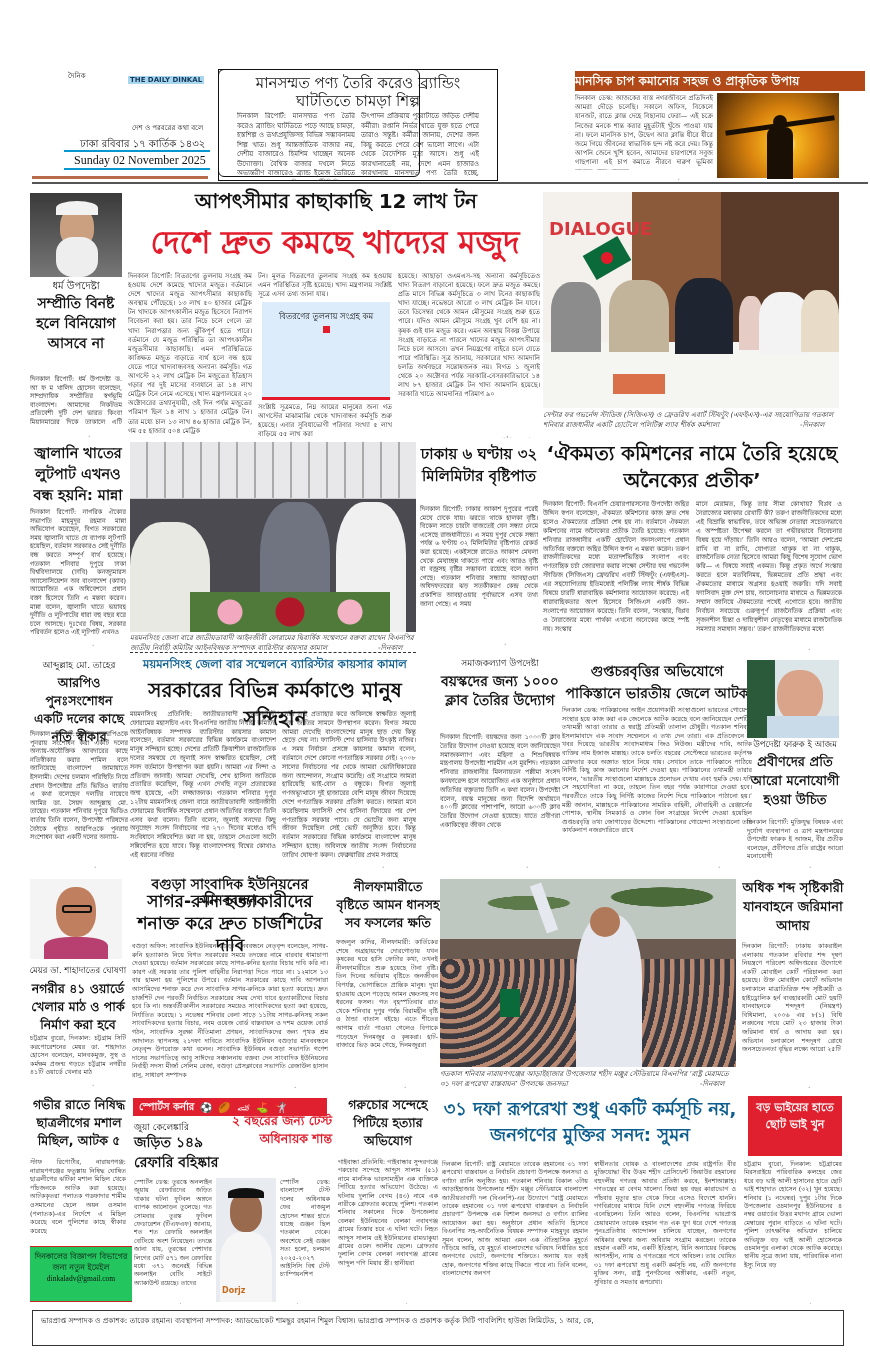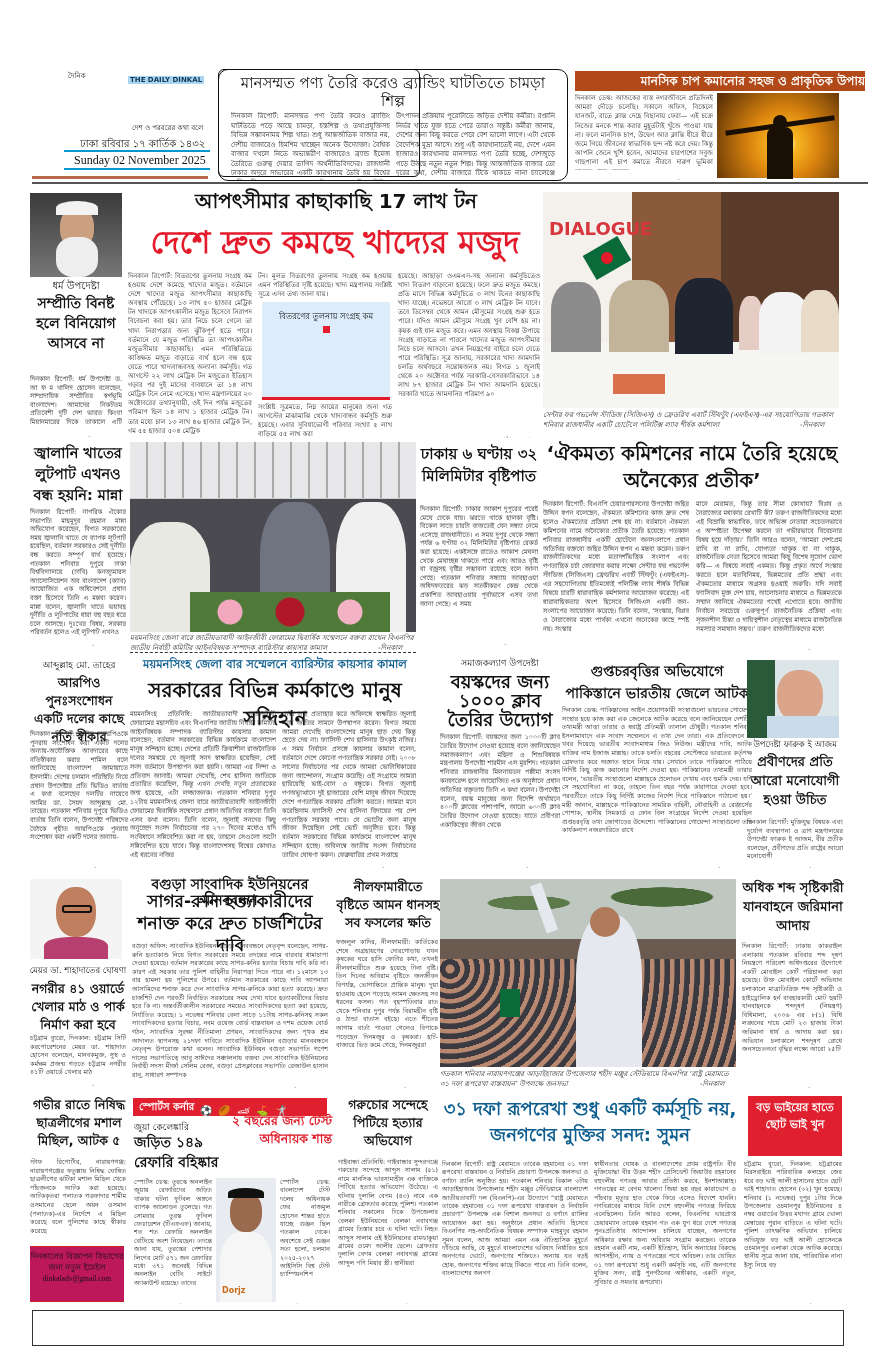--- a/index.html
+++ b/index.html
@@ -22,32 +22,32 @@
   <div class="abs" style="left:96px;top:10px;font-size:7px;font-weight:bold;color:#14385c;background:#a8d6ef;padding:0 2px">THE DAILY DINKAL</div>
   <div class="abs" style="left:100px;top:56px;font-size:7px">দেশ ও পরবরের কথা বলে</div>
   <div class="abs" style="left:48px;top:70px;font-size:10px">ঢাকা রবিবার ১৭ কার্তিক ১৪৩২</div>
   <div class="abs bluebar" style="left:32px;top:84px;width:146px"></div>
   <div class="abs" style="left:42px;top:87px;font-size:12px;font-family:'Liberation Serif',serif">Sunday 02 November 2025</div>
   <div class="abs bluebar" style="left:32px;top:102px;width:146px"></div>
 </div>
 <div class="abs brownbar"></div>
 
 <div class="abs" style="left:218px;top:69px;width:202px;height:108px;border:1.5px solid #111;border-radius:6px"></div>
-<div class="abs" style="left:218px;top:69px;width:350px;height:112px;border:1.5px solid #111;border-radius:10px;padding:4px 12px;overflow:hidden">
+<div class="abs" style="left:218px;top:69px;width:280px;height:112px;border:1.5px solid #111;border-radius:0;padding:4px 18px;overflow:hidden">
   <div class="hl" style="font-size:15px;line-height:18px;font-weight:normal">মানসম্মত পণ্য তৈরি করেও ব্র্যান্ডিং ঘাটতিতে চামড়া শিল্প</div>
   <div style="display:flex;gap:6px;margin-top:2px">
     <p class="body-text" style="flex:1;height:76px;overflow:hidden;font-size:6.8px;line-height:9.5px">দিনকাল রিপোর্ট: মানসম্মত পণ্য তৈরি করেও ব্র্যান্ডিং ঘাটতিতে পড়ে আছে চামড়া, হস্তশিল্প ও তথ্যপ্রযুক্তিসহ বিভিন্ন সম্ভাবনাময় শিল্প খাত। শুধু আন্তর্জাতিক বাজার নয়, দেশীয় বাজারেও হিমশিম খাচ্ছেন অনেক উদ্যোক্তা। বৈশ্বিক বাজার দখলে নিতে অভ্যন্তরীণ বাজারেও ব্র্যান্ড ইমেজ তৈরিতে গুরুত্ব দেয়ার তাগিদ অর্থনীতিবিদদের। রাজধানী ঢাকার অদূরে সাভারের একটি কারখানায় তৈরি হয় বিশ্বের নামী-দামী সব ব্র্যান্ডের ব্যাগ, মানিব্যাগ ও বেল্টসহ বিভিন্ন পণ্য। আন্তর্জাতিক মান বজায় রেখে</p>
     <div style="flex:1;height:76px;overflow:hidden">
       <p class="body-text" style="font-size:6.8px;line-height:9.5px;height:66px;overflow:hidden">উৎপাদন প্রক্রিয়ায় পুরোটাতে জড়িত দেশীয় কর্মীরা। রপ্তানি নির্ভর খাতে যুক্ত হতে পেরে তারাও সন্তুষ্ট। কর্মীরা জানায়, দেশের জন্য কিছু করতে পেরে বেশ ভালো লাগে। এটা থেকে বৈদেশিক মুদ্রা আসে। শুধু এই কারখানাতেই নয়, দেশে এমন হাজারও কারখানায় মানসম্মত পণ্য তৈরি হচ্ছে, দেশজুড়ে গড়ে উঠছে নতুন নতুন শিল্প। কিন্তু আন্তর্জাতিক বাজার তো দূরের কথা, দেশীয় বাজারে টিকে থাকতে নানা চ্যালেঞ্জে পড়ছেন উদ্যোক্তারা। কারণ, সঠিক ব্র্যান্ডিংয়ের ঘাটতি। বিশেষ</p>
       <div style="text-align:right"><span class="jump">▸▸</span> <span style="font-size:6.5px">পৃষ্ঠা ৭ কলাম ৭</span></div>
     </div>
   </div>
 </div>
 
-<div class="abs" style="left:575px;top:71px;width:290px;height:20px;background:#b14a18;color:#fff;font-size:12px;font-weight:bold;text-align:right;line-height:20px">মানসিক চাপ কমানোর সহজ ও প্রাকৃতিক উপায়</div>
+<div class="abs" style="left:575px;top:71px;width:290px;height:20px;background:#b14a18;color:#fff;font-size:12px;font-weight:bold;text-align:left;line-height:20px">মানসিক চাপ কমানোর সহজ ও প্রাকৃতিক উপায়</div>
 <div class="abs" style="left:575px;top:94px;width:138px;height:86px;overflow:hidden">
   <p class="body-text" style="font-size:6.6px;line-height:9.2px;height:76px;overflow:hidden">দিনকাল ডেস্ক: আজকের ব্যস্ত নগরজীবনে প্রতিদিনই আমরা দৌড়ে চলেছি। সকালে অফিস, বিকেলে যানজট, রাতে ক্লান্ত দেহে বিছানায় ফেরা— এই চক্রে নিজের মনকে শান্ত করার মুহূর্তটাই খুঁজে পাওয়া যায় না। ফলে মানসিক চাপ, উদ্বেগ আর ক্লান্তি ধীরে ধীরে জমে গিয়ে জীবনের স্বাভাবিক ছন্দ নষ্ট করে দেয়। কিন্তু আপনি জেনে খুশি হবেন, আমাদের চারপাশের সবুজ গাছপালা এই চাপ কমাতে নীরবে দারুণ ভূমিকা রাখতে পারে। শহরের</p>
   <div style="text-align:right"><span class="jump">▸▸</span> <span style="font-size:6.5px">পৃষ্ঠা ৭ কলাম ১</span></div>
 </div>
 <div class="abs" style="left:717px;top:93px;width:122px;height:85px;background:radial-gradient(circle at 55% 60%,#fff8c8 0 5%,#f6b520 15%,#d9830e 42%,#5a3006 95%)">
   <div style="position:absolute;left:56px;top:22px;width:14px;height:14px;border-radius:50%;background:#1a0f05"></div>
   <div style="position:absolute;left:50px;top:34px;width:26px;height:52px;background:#1a0f05;border-radius:8px 8px 0 0"></div>
   <div style="position:absolute;left:8px;top:30px;width:110px;height:5px;background:#1a0f05;transform:rotate(-8deg)"></div>
 </div>
 
@@ -58,21 +58,21 @@
   <div style="position:absolute;left:26px;top:8px;width:42px;height:14px;border-radius:50% 50% 0 0;background:#f2f2f2"></div>
   <div style="position:absolute;left:26px;top:44px;width:42px;height:40px;border-radius:40%;background:#eee"></div>
 </div>
 <div class="abs hl" style="left:30px;top:280px;width:92px;font-size:10px;font-weight:normal">ধর্ম উপদেষ্টা</div>
 <div class="abs hl" style="left:30px;top:293px;width:92px;font-size:14px;line-height:20px">সম্প্রীতি বিনষ্ট হলে বিনিয়োগ আসবে না</div>
 <div class="abs" style="left:30px;top:375px;width:92px;height:62px;overflow:hidden">
   <p class="body-text" style="font-size:6.4px;line-height:8.6px;height:52px;overflow:hidden">দিনকাল রিপোর্ট: ধর্ম উপদেষ্টা ড. আ ফ ম খালিদ হোসেন বলেছেন, সাম্প্রদায়িক সম্প্রীতির স্বর্গভূমি বাংলাদেশ। আমাদের নিকটতম প্রতিবেশী দুটি দেশ ভারত কিংবা মিয়ানমারের দিকে তাকালে এটি বুঝতে বেশিক্ষণ সময় লাগার কথা নয়। এদেশে একেবারেই কোন-কিছু ঘটে না এমনটি নয়। সংঘাত মাঝেমধ্যে ঘটে</p>
   <div style="text-align:right"><span class="jump">▸▸</span> <span style="font-size:6.3px">পৃষ্ঠা ৭ কলাম ৫</span></div>
 </div>
 
-<div class="abs hl" style="left:130px;top:190px;width:412px;font-size:20px">আপৎসীমার কাছাকাছি 17 লাখ টন</div>
+<div class="abs hl" style="left:130px;top:190px;width:412px;font-size:20px">আপৎসীমার কাছাকাছি 12 লাখ টন</div>
 <div class="abs hl" style="left:128px;top:222px;width:414px;font-size:31px;color:#e41b2b;line-height:40px">দেশে দ্রুত কমছে খাদ্যের মজুদ</div>
 <p class="abs body-text" style="left:128px;top:272px;width:124px;height:164px;overflow:hidden;font-size:6.6px;line-height:9.1px">দিনকাল রিপোর্ট: বিতরণের তুলনায় সংগ্রহ কম হওয়ায় দেশে কমেছে খাদ্যের মজুত। বর্তমানে দেশে খাদ্যের মজুত আপৎসীমার কাছাকাছি অবস্থায় পৌঁছেছে। ১৩ লাখ ৫০ হাজার মেট্রিক টন খাদ্যকে আপৎকালীন মজুত হিসেবে নিরাপদ বিবেচনা করা হয়। তার নিচে চলে গেলে তা খাদ্য নিরাপত্তার জন্য ঝুঁকিপূর্ণ হতে পারে। বর্তমানে যে মজুত পরিস্থিতি তা আপৎকালীন মজুতসীমার কাছাকাছি। এমন পরিস্থিতিতে কাঙ্ক্ষিত মজুত বাড়াতে ব্যর্থ হলে বন্ধ হয়ে যেতে পারে খাদ্যবান্ধবসহ অন্যান্য কর্মসূচি। গত আগস্টে ২২ লাখ মেট্রিক টন মজুতের ইতিহাস গড়ার পর দুই মাসের ব্যবধানে তা ১৪ লাখ মেট্রিক টনে নেমে এসেছে। খাদ্য মন্ত্রণালয়ের ২০ অক্টোবরের তথ্যানুযায়ী, ওই দিন পর্যন্ত মজুতের পরিমাণ ছিল ১৪ লাখ ১ হাজার মেট্রিক টন। তার মধ্যে চাল ১৩ লাখ ৪৬ হাজার মেট্রিক টন, গম ৫৫ হাজার ৫০৪ মেট্রিক</p>
 <p class="abs body-text" style="left:258px;top:272px;width:134px;height:28px;overflow:hidden;font-size:6.6px;line-height:9.1px">টন। মূলত বিতরণের তুলনায় সংগ্রহ কম হওয়ায় এমন পরিস্থিতির সৃষ্টি হয়েছে। খাদ্য মন্ত্রণালয় সংশ্লিষ্ট সূত্রে এসব তথ্য জানা যায়।</p>
 <div class="abs" style="left:262px;top:302px;width:128px;height:98px;background:#dcecfa;border-bottom:3px solid #e41b2b;text-align:center;padding:8px 4px 0">
   <div style="font-size:8.4px;line-height:12px">বিতরণের তুলনায় সংগ্রহ কম</div>
   <div style="width:7px;height:7px;background:#e41b2b;margin:4px auto"></div>
 </div>
 <p class="abs body-text" style="left:258px;top:403px;width:134px;height:36px;overflow:hidden;font-size:6.6px;line-height:9.1px">সংশ্লিষ্ট সূত্রমতে, নিম্ন আয়ের মানুষের জন্য গত আগস্টের মাঝামাঝি থেকে খাদ্যবান্ধব কর্মসূচি শুরু হয়েছে। এবার সুবিধাভোগী পরিবার সংখ্যা ৫ লাখ বাড়িয়ে ৫৫ লাখ করা</p>
 <div class="abs" style="left:398px;top:272px;width:142px;height:166px;overflow:hidden">
   <p class="body-text" style="font-size:6.6px;line-height:9.1px;height:155px;overflow:hidden">হয়েছে। আছাড়া ওএমএস-সহ অন্যান্য কর্মসূচিতেও খাদ্য বিতরণ বাড়ানো হয়েছে। ফলে দ্রুত মজুত কমছে। প্রতি মাসে বিভিন্ন কর্মসূচিতে ৩ লাখ টনের কাছাকাছি খাদ্য যাচ্ছে। নভেম্বরে আরো ৩ লাখ মেট্রিক টন যাবে। তবে ডিসেম্বর থেকে আমন মৌসুমের সংগ্রহ শুরু হতে পারে। যদিও আমন মৌসুমে সংগ্রহ খুব বেশি হয় না। কৃষক গুই ধান মজুত করে। এমন অবস্থায় বিকল্প উপায়ে সংগ্রহ বাড়াতে না পারলে খাদ্যের মজুত আপৎসীমার নিচে চলে আসবে। তখন নিয়ন্ত্রণের বাইরে চলে যেতে পারে পরিস্থিতি। সূত্র জানায়, সরকারের খাদ্য আমদানি চলতি অর্থবছরে সন্তোষজনক নয়। বিগত ১ জুলাই থেকে ২০ অক্টোবর পর্যন্ত সরকারি-বেসরকারিভাবে ১৪ লাখ ৮৭ হাজার মেট্রিক টন খাদ্য আমদানি হয়েছে। সরকারি খাতে আমদানির পরিমাণ ৯০</p>
@@ -136,21 +136,21 @@
 
 <div class="abs hl" style="left:130px;top:658px;width:290px;font-size:11.5px;color:#0d5e8e">ময়মনসিংহ জেলা বার সম্মেলনে ব্যারিস্টার কায়সার কামাল</div>
 <div class="abs hl" style="left:130px;top:676px;width:290px;font-size:20px;line-height:28px">সরকারের বিভিন্ন কর্মকাণ্ডে মানুষ সন্দিহান</div>
 <p class="abs body-text" style="left:130px;top:710px;width:146px;height:158px;overflow:hidden;font-size:6.4px;line-height:8.8px">ময়মনসিংহ প্রতিনিধি: জাতীয়তাবাদী আইনজীবী ফোরামের মহাসচিব এবং বিএনপির জাতীয় নির্বাহী কমিটির আইনবিষয়ক সম্পাদক ব্যারিস্টার কায়সার কামাল বলেছেন, বর্তমান সরকারের বিভিন্ন কার্যক্রমে বাংলাদেশ মানুষ সন্দিহান হচ্ছে। দেশের প্রতিটি ক্রিয়াশীল রাজনৈতিক দলের সমন্বয়ে যে জুলাই সনদ স্বাক্ষরিত হয়েছিল, সেই সনদ বর্তমানে উপস্থাপন করা হয়নি। আমরা এর নিন্দা ও প্রতিবাদ জানাই। আমরা দেখেছি, শেখ হাসিনা জাতিকে প্রতারিত করেছিল, কিন্তু এখন দেখছি নতুন প্রতারকের জন্ম হয়েছে, এটা লজ্জাজনক। গতকাল শনিবার দুপুর ১২টায় ময়মনসিংহ জেলা বারে জাতীয়তাবাদী আইনজীবী ফোরামের দ্বিবার্ষিক সম্মেলনে প্রধান অতিথির বক্তব্যে তিনি এসব কথা বলেন। তিনি বলেন, জুলাই সনদের কিছু অনুচ্ছেদ সংসদ নির্বাচনের পর ২৭০ দিনের মধ্যেও যদি সংবিধানে সন্নিবেশিত করা না হয়, তাহলে সেগুলো অটো সন্নিবেশিত হয়ে যাবে। কিন্তু বাংলাদেশসহ বিশ্বের কোথাও এই ধরনের নজির</p>
 <div class="abs" style="left:282px;top:710px;width:134px;height:158px;overflow:hidden">
   <p class="body-text" style="font-size:6.4px;line-height:8.8px;height:148px;overflow:hidden">নেই। তাই প্রত্যাহার করে অবিলম্বে স্বাক্ষরিত জুলাই সনদ জাতির সামনে উপস্থাপন করেন। বিগত সময়ে আমরা দেখেছি বাংলাদেশের মানুষ ছাড় দেয় কিন্তু ছেড়ে দেয় না। ফ্যাসিস্ট শেখ হাসিনার উৎকৃষ্ট নজির। এ সময় নির্বাচন প্রসঙ্গে কায়সার কামাল বলেন, বর্তমানে দেশে কোনো গণতান্ত্রিক সরকার নেই। ২০০৮ সালের নির্বাচনের পর থেকে আমরা ভোটাধিকারের জন্য আন্দোলন, সংগ্রাম করেছি। ওই সংগ্রামে আমরা হারিয়েছি ভাই-বোন ও বন্ধুকে। বিগত জুলাই গণঅভ্যুত্থানে দুই হাজারের বেশি মানুষ জীবন দিয়েছে দেশে গণতান্ত্রিক সরকার প্রতিষ্ঠা করতে। আমরা মনে করেছিলাম ফ্যাসিস্ট শেখ হাসিনা বিদায়ের পর দেশ গণতান্ত্রিক সরকার পাবে। যে ভোটের জন্য মানুষ জীবন দিয়েছিল সেই ভোট অনুষ্ঠিত হবে। কিন্তু বর্তমান সরকারের বিভিন্ন কার্যক্রমে বাংলাদেশ মানুষ সন্দিহান হচ্ছে। অবিলম্বে জাতীয় সংসদ নির্বাচনের তারিখ ঘোষণা করুন। ফেব্রুয়ারির প্রথম সপ্তাহে</p>
   <div style="text-align:right"><span class="jump">▸▸</span> <span style="font-size:6.3px">পৃষ্ঠা ৭ কলাম ১</span></div>
 </div>
 
 <div class="abs hl" style="left:440px;top:658px;width:120px;font-size:9px;font-weight:normal">সমাজকল্যাণ উপদেষ্টা</div>
-<div class="abs hl" style="left:440px;top:672px;width:120px;font-size:18px;line-height:19px">বয়স্কদের জন্য ১০০০ ক্লাব তৈরির উদ্যোগ</div>
+<div class="abs hl" style="left:440px;top:672px;width:120px;font-size:14px;line-height:19px">বয়স্কদের জন্য ১০০০ ক্লাব তৈরির উদ্যোগ</div>
 <div class="abs" style="left:440px;top:733px;width:120px;height:135px;overflow:hidden">
   <p class="body-text" style="font-size:6.4px;line-height:8.8px;height:125px;overflow:hidden">দিনকাল রিপোর্ট: বয়স্কদের জন্য ১০০০টি ক্লাব তৈরির উদ্যোগ নেওয়া হয়েছে বলে জানিয়েছেন সমাজকল্যাণ এবং মহিলা ও শিশুবিষয়ক মন্ত্রণালয় উপদেষ্টা শারমীন এস মুরশিদ। গতকাল শনিবার রাজধানীর মিলনায়তন পল্লীমা সংসদ কনফারেন্স হলে আয়োজিত এক অনুষ্ঠানে প্রধান অতিথির বক্তৃতায় তিনি এ কথা বলেন। উপদেষ্টা বলেন, বয়স্ক মানুষের জন্য বিদেশি অর্থায়নে ৪০০টি ক্লাবের পাশাপাশি, আরো ৬০০টি ক্লাব তৈরির উদ্যোগ নেওয়া হয়েছে। যাতে প্রবীণরা একাকিত্বের জীবন থেকে</p>
   <div style="text-align:right"><span class="jump">▸▸</span> <span style="font-size:6.3px">পৃষ্ঠা ৭ কলাম ৭</span></div>
 </div>
 
 <div class="abs hl" style="left:562px;top:660px;width:190px;font-size:14px;line-height:22px">গুপ্তচরবৃত্তির অভিযোগে পাকিস্তানে ভারতীয় জেলে আটক</div>
 <div class="abs" style="left:562px;top:706px;width:190px;height:162px;overflow:hidden">
   <p class="body-text" style="font-size:6.3px;line-height:8.6px;height:152px;overflow:hidden">দিনকাল ডেস্ক: পাকিস্তানের আইন প্রয়োগকারী সংস্থাগুলো ভারতের গোয়েন্দা সংস্থার হয়ে কাজ করা এক জেলেকে আটক করেছে বলে জানিয়েছেন দেশটির তথ্যমন্ত্রী আত্তা তারার ও স্বরাষ্ট্র প্রতিমন্ত্রী তালাল চৌধুরী। গতকাল শনিবার ইসলামাবাদে এক সংবাদ সম্মেলনে এ তথ্য দেন তারা। এক প্রতিবেদনে এ খবর দিয়েছে ভারতীয় সংবাদমাধ্যম জিও নিউজ। মন্ত্রীদের দাবি, আটক ব্যক্তির নাম ইজাজ মাল্লাহ। তাকে চলতি বছরের সেপ্টেম্বরে ভারতের কর্তৃপক্ষ গ্রেফতার করে অজ্ঞাত স্থানে নিয়ে যায়। সেখানে তাকে পাকিস্তানে পাঠিয়ে নির্দিষ্ট কিছু কাজ করানোর নির্দেশ দেওয়া হয়। পাকিস্তানের তথ্যমন্ত্রী তারার বলেন, ‘ভারতীয় সংস্থাগুলো মাল্লাহকে প্রলোভন দেখায় এবং হুমকি দেয়। যদি সে সহযোগিতা না করে, তাহলে তিন বছর পর্যন্ত কারাগারে দেওয়া হবে। পরবর্তীতে তাকে কিছু নির্দিষ্ট কাজের নির্দেশ দিয়ে পাকিস্তানে পাঠানো হয়।’ মন্ত্রী জানান, মাল্লাহকে পাকিস্তানের সামরিক বাহিনী, নৌবাহিনী ও রেঞ্জার্সের পোশাক, স্থানীয় সিমকার্ড ও ফোন বিল সংগ্রহের নির্দেশ দেওয়া হয়েছিল গুপ্তচরবৃত্তি তথ্য জোগাড়ের উদ্দেশ্যে। পাকিস্তানের গোয়েন্দা সংস্থাগুলো তার কার্যকলাপ নজরদারিতে রাখে</p>
   <div style="text-align:right"><span class="jump">▸▸</span> <span style="font-size:6.3px">পৃষ্ঠা ৭ কলাম ৫</span></div>
 </div>
@@ -205,26 +205,26 @@
 <div class="abs hl" style="left:742px;top:878px;width:102px;font-size:13px;line-height:19px">অধিক শব্দ সৃষ্টিকারী যানবাহনে জরিমানা আদায়</div>
 <div class="abs" style="left:742px;top:942px;width:100px;height:146px;overflow:hidden">
   <p class="body-text" style="font-size:6.3px;line-height:8.6px;height:136px;overflow:hidden">দিনকাল রিপোর্ট: ঢাকায় কাকরাইল এলাকায় গতকাল রবিবার শব্দ দূষণ নিয়ন্ত্রণে পরিবেশ অধিদপ্তরের উদ্যোগে একটি মোবাইল কোর্ট পরিচালনা করা হয়েছে। উক্ত মোবাইল কোর্টে অভিযান চলাকালে মাত্রাতিরিক্ত শব্দ সৃষ্টিকারী ও হাইড্রোলিক হর্ন ব্যবহারকারী মোট ছয়টি যানবাহনকে শব্দদূষণ (নিয়ন্ত্রণ) বিধিমালা, ২০০৬ এর ৮(১) বিধি লঙ্ঘনের দায়ে মোট ২৩ হাজার টাকা জরিমানা ধার্য ও আদায় করা হয়। অভিযান চলাকালে শব্দদূষণ রোধে জনসচেতনতা বৃদ্ধির লক্ষ্যে আরো ২৫টি</p>
   <div style="text-align:right"><span class="jump">▸▸</span> <span style="font-size:6.3px">পৃষ্ঠা ৭ কলাম ৭</span></div>
 </div>
 
 <div class="abs hl" style="left:30px;top:1096px;width:98px;font-size:12.5px;line-height:18px">গভীর রাতে নিষিদ্ধ ছাত্রলীগের মশাল মিছিল, আটক ৫</div>
 <div class="abs" style="left:30px;top:1158px;width:96px;height:76px;overflow:hidden">
   <p class="body-text" style="font-size:6.3px;line-height:8.6px;height:76px;overflow:hidden">স্টাফ রিপোর্টার, নারায়ণগঞ্জ: নারায়ণগঞ্জের ফতুল্লায় নিষিদ্ধ ঘোষিত ছাত্রলীগের ঝটিকা মশাল মিছিল থেকে পাঁচজনকে আটক করা হয়েছে। আটককৃতরা পলাতক গডফাদার শামীম ওসমানের ছেলে অয়ন ওসমান (পলাতক)-এর নির্দেশে এ মিছিল করেছে বলে পুলিশের কাছে স্বীকার করেছে</p>
 </div>
-<div class="abs" style="left:30px;top:1246px;width:94px;height:56px;background:#be185d;border-top:1.5px solid #c22;border-bottom:1.5px solid #c22;text-align:center;padding-top:4px">
+<div class="abs" style="left:30px;top:1246px;width:102px;height:56px;background:#22c55e;border-top:1.5px solid #c22;border-bottom:1.5px solid #c22;text-align:center;padding-top:4px">
   <div style="font-size:8px;line-height:11px">দিনকালের বিজ্ঞাপন বিভাগের জন্য নতুন ইমেইল</div>
   <div style="font-size:7.5px;font-family:'Liberation Serif',serif;margin-top:1px">dinkaladv@gmail.com</div>
 </div>
 
-<div class="abs" style="left:133px;top:1098px;width:194px;height:18px;background:#e0202e;color:#fff;padding-left:6px;display:flex;align-items:flex-end;gap:6px">
+<div class="abs" style="left:133px;top:1098px;width:194px;height:18px;background:#e0202e;color:#fff;padding-left:6px;display:flex;align-items:center;gap:6px">
   <span style="font-size:10px;font-weight:bold">স্পোর্টস কর্নার</span>
   <span style="font-size:10px">⚽</span>
   <span style="font-size:10px">🏉</span>
   <span style="font-size:10px">🏎</span>
   <span style="font-size:10px">⛳</span>
   <span style="font-size:10px">🤺</span>
 </div>
 <div class="abs" style="left:134px;top:1120px;font-size:9px">জুয়া কেলেঙ্কারি</div>
 <div class="abs" style="left:134px;top:1132px;width:96px;font-size:14px;line-height:20px;font-weight:bold">জড়িত ১৪৯ রেফারি বহিষ্কার</div>
 <div class="abs" style="left:134px;top:1178px;width:78px;height:126px;overflow:hidden">
@@ -255,13 +255,14 @@
 
 <div class="abs" style="left:748px;top:1096px;width:94px;height:60px;background:#e0202e;color:#fff;text-align:center;padding:3px 4px">
   <div style="font-size:11px;font-weight:bold;line-height:17px">বড় ভাইয়ের হাতে ছোট ভাই খুন</div>
 </div>
 <div class="abs" style="left:744px;top:1160px;width:98px;height:144px;overflow:hidden">
   <p class="body-text" style="font-size:6.2px;line-height:8.4px;height:134px;overflow:hidden">চট্টগ্রাম ব্যুরো, দিনকাল: চট্টগ্রামের মিরসরাইয়ে পারিবারিক কলহের জের ধরে বড় ভাই আলী হাসানের হাতে ছোট ভাই শাহাদাত হোসেন (৩২) খুন হয়েছে। শনিবার (১ নভেম্বর) দুপুর ১টার দিকে উপজেলার ওচমানপুর ইউনিয়নের ৪ নম্বর ওয়ার্ডের উত্তর মঘাগং গ্রামে ভোলা মেম্বারের পুরান বাড়িতে এ ঘটনা ঘটে। পুলিশ তাৎক্ষণিক অভিযান চালিয়ে অভিযুক্ত বড় ভাই আলী হোসেনকে ওচমানপুর এলাকা থেকে আটক করেছে। স্থানীয় সূত্রে জানা যায়, পারিবারিক নানা ইস্যু নিয়ে বড়</p>
   <div style="text-align:right"><span class="jump">▸▸</span> <span style="font-size:6px">পৃষ্ঠা ৭ কলাম ৩</span></div>
 </div>
 
 <div class="abs" style="left:32px;top:1310px;width:812px;height:36px;border:1px solid #333;padding:3px 8px;overflow:hidden">
+  <div style="font-size:7.3px;line-height:14px;white-space:nowrap;overflow:hidden">ভারপ্রাপ্ত সম্পাদক ও প্রকাশক: তারেক রহমান। ব্যবস্থাপনা সম্পাদক: অ্যাডভোকেট শামছুর রহমান শিমুল বিশ্বাস। ভারপ্রাপ্ত সম্পাদক ও প্রকাশক কর্তৃক সিটি পাবলিশিং হাউজ লিমিটেড, ১ আর, কে,</div>
 </div>
 
 </body></html>

